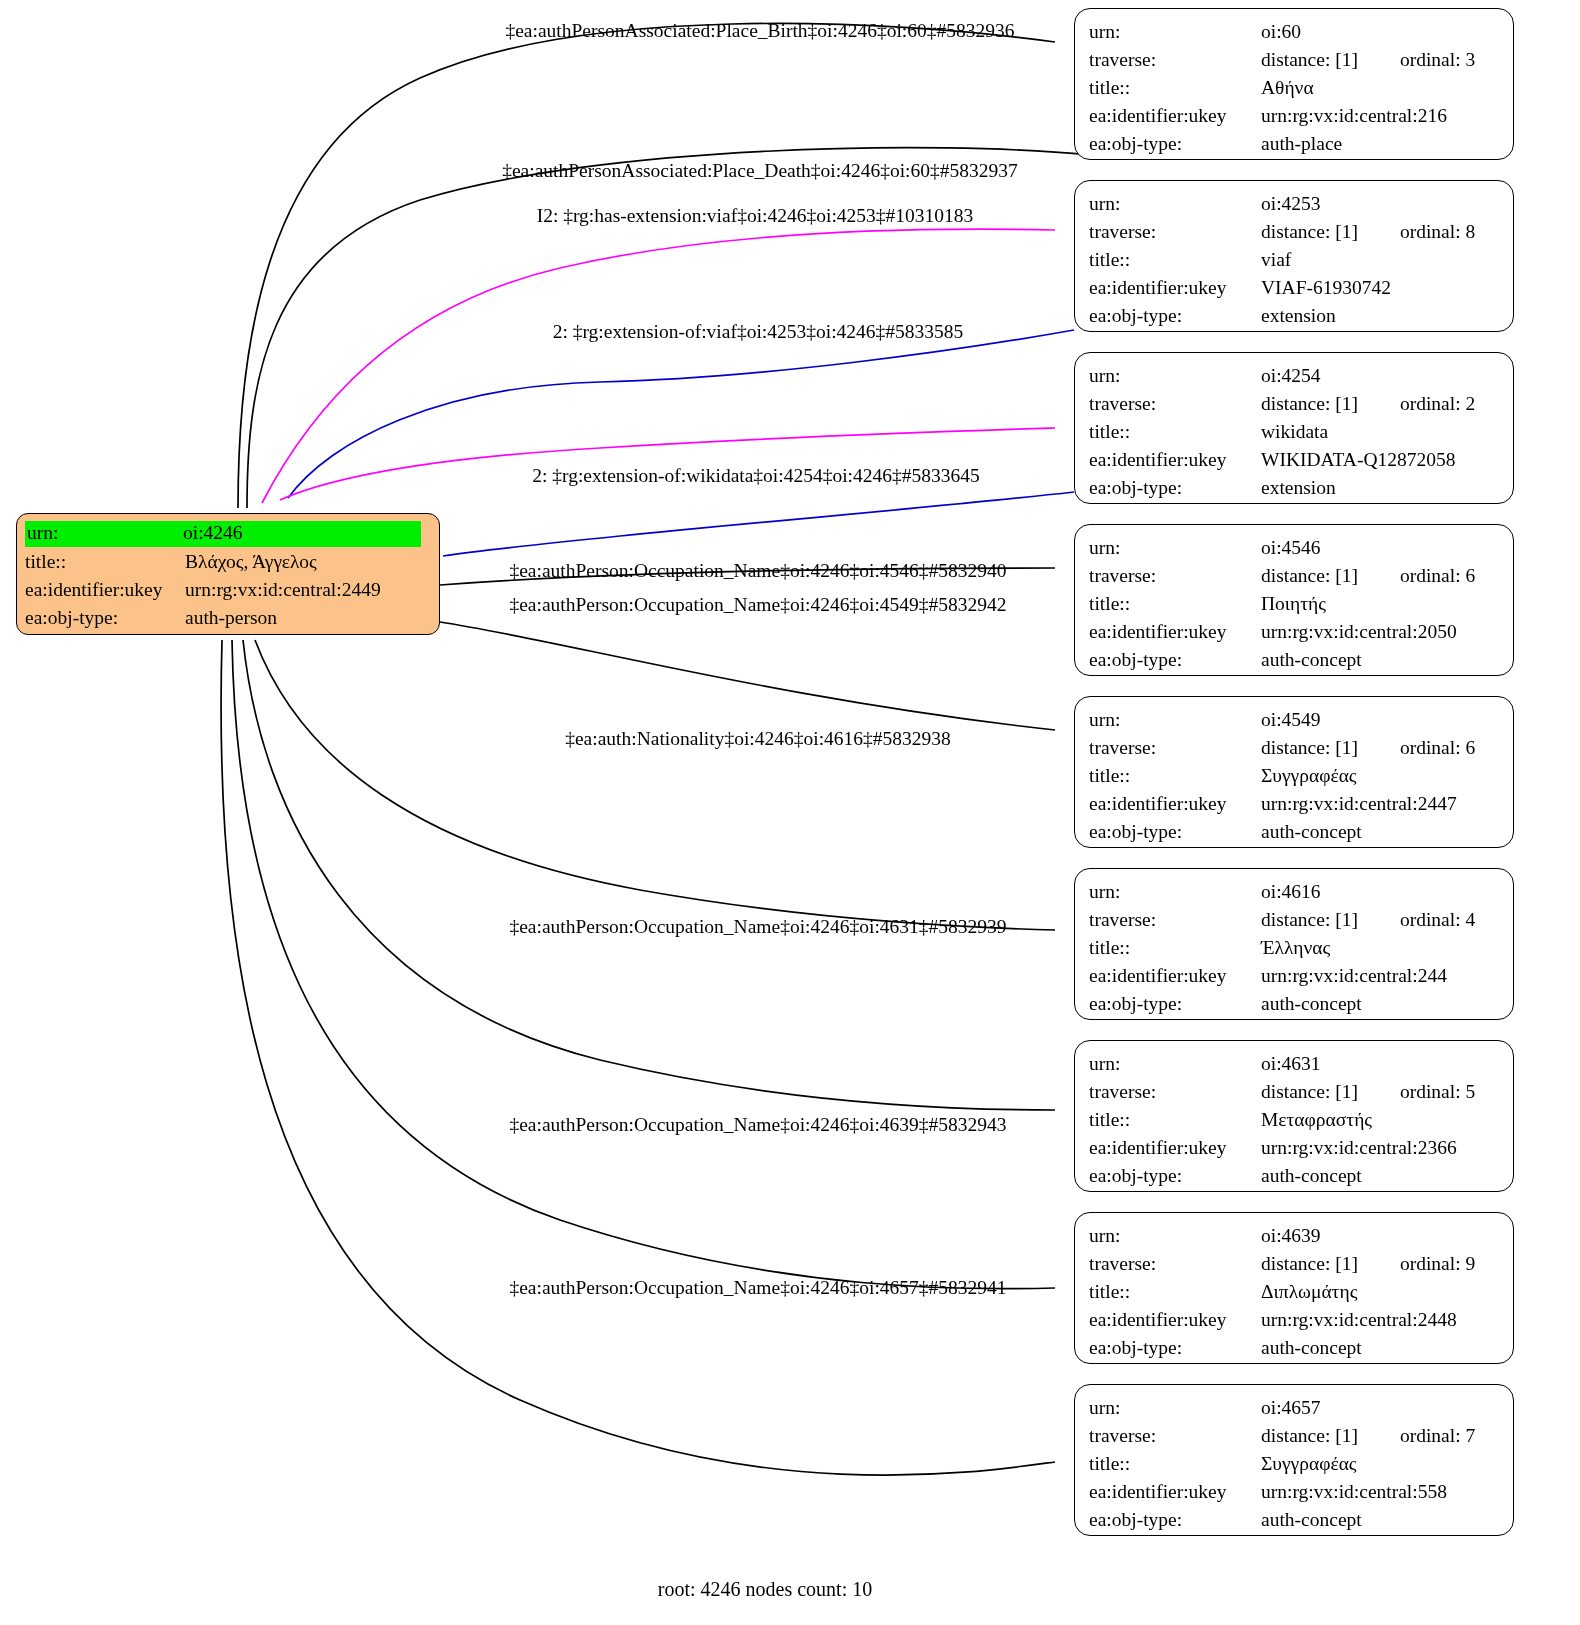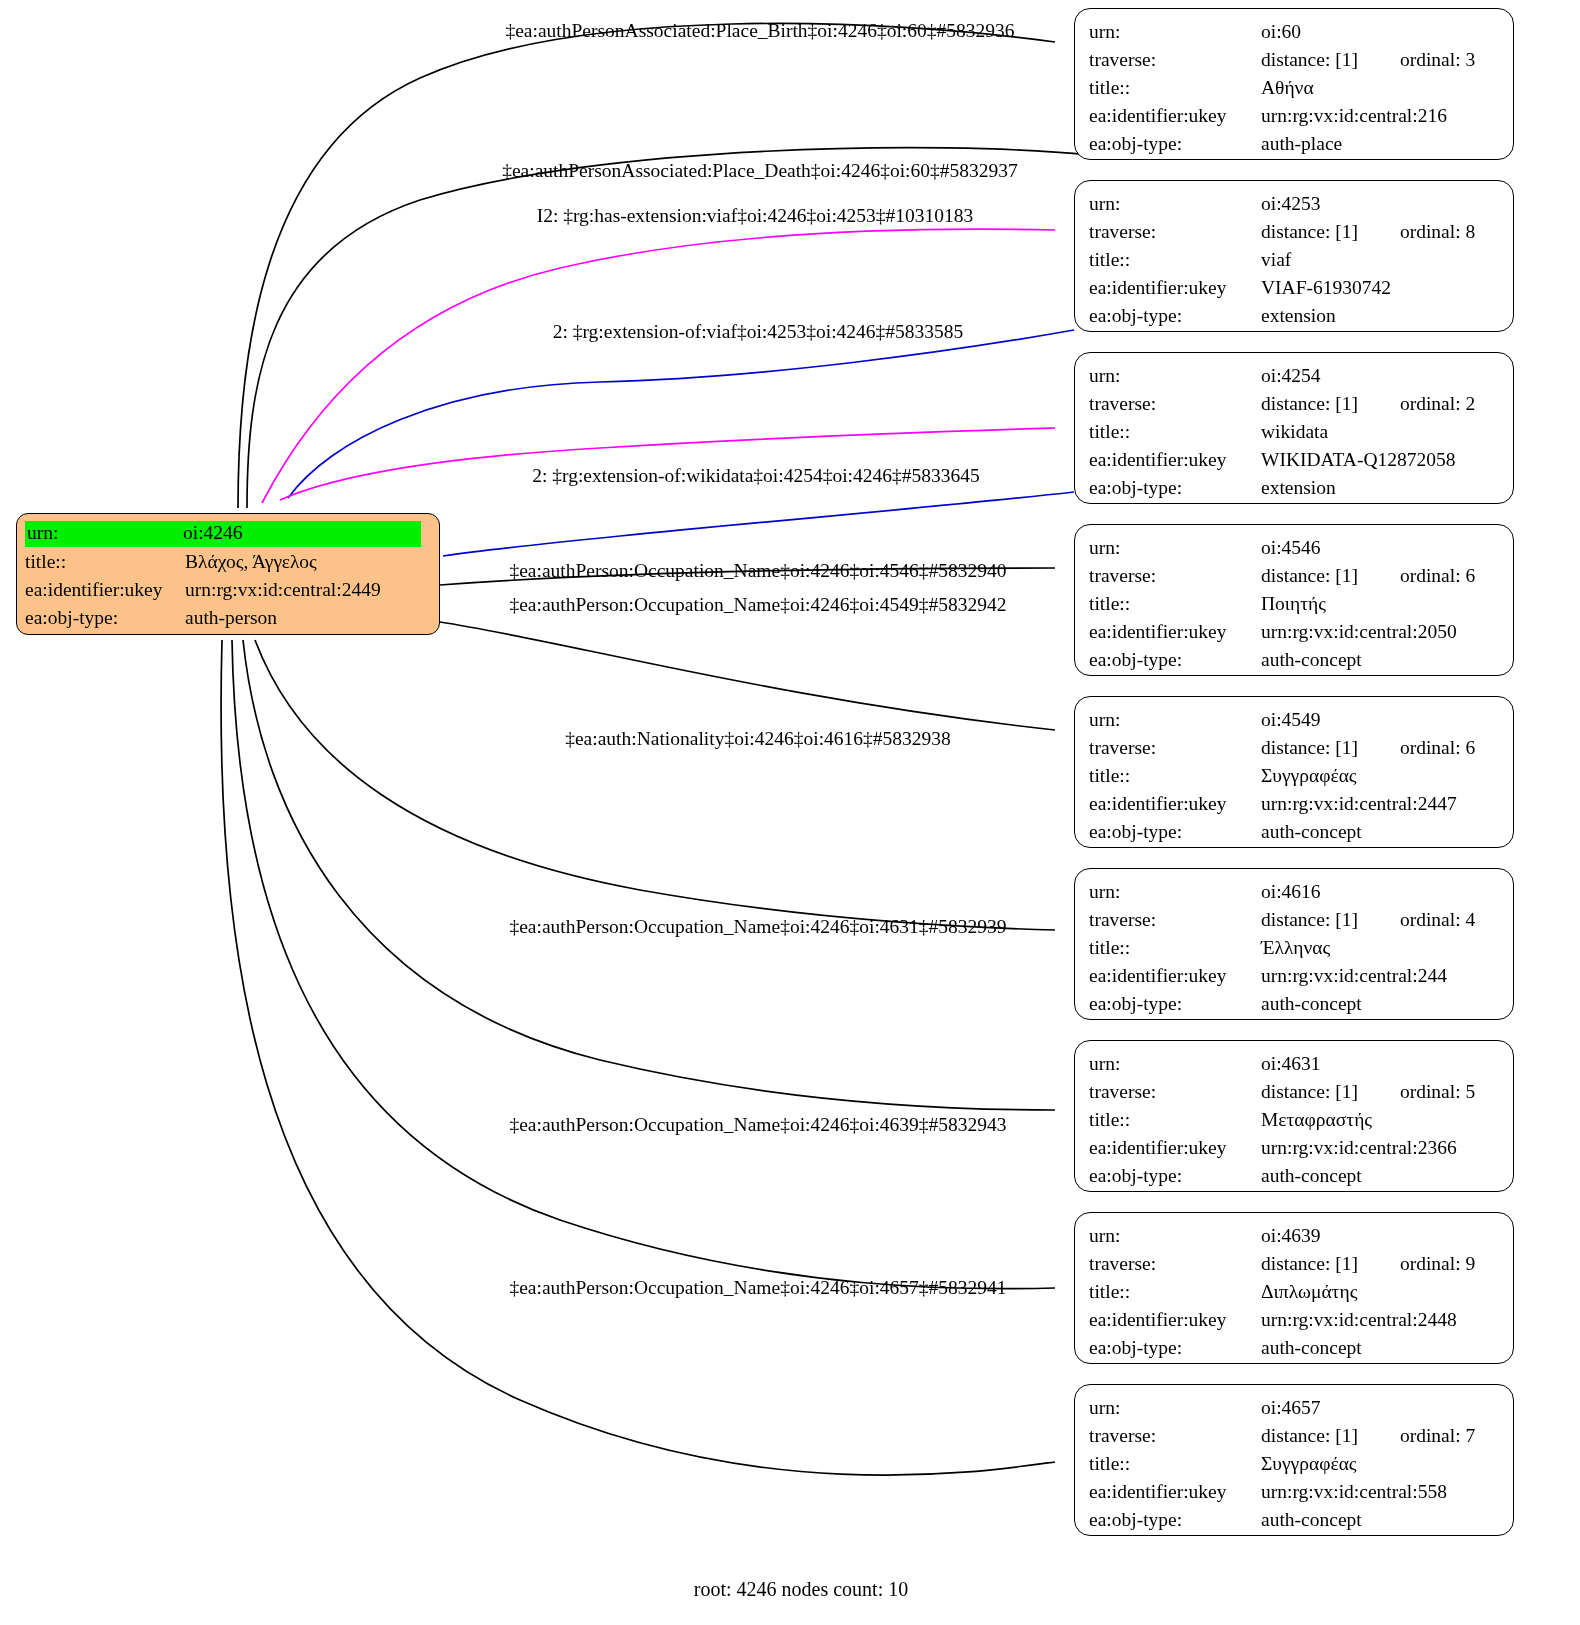--- a/index.html
+++ b/index.html
@@ -98,21 +98,20 @@
     white-space: nowrap;
     transform: translate(-50%, -50%);
     font-family: "Liberation Serif", "DejaVu Serif", serif;
   }
   .footer {
     position: absolute;
     font-size: 20px;
     color: #000;
     white-space: nowrap;
     transform: translateX(-50%);
-    margin-left: 36px;
   }
 </style>
 </head>
 <body>
 
 <div id="graph-root">
 
   <svg class="edges" viewBox="0 0 1580 1625">
     <defs>
       <marker id="ah-black" markerWidth="11" markerHeight="8" refX="10" refY="4" orient="auto" markerUnits="userSpaceOnUse">

